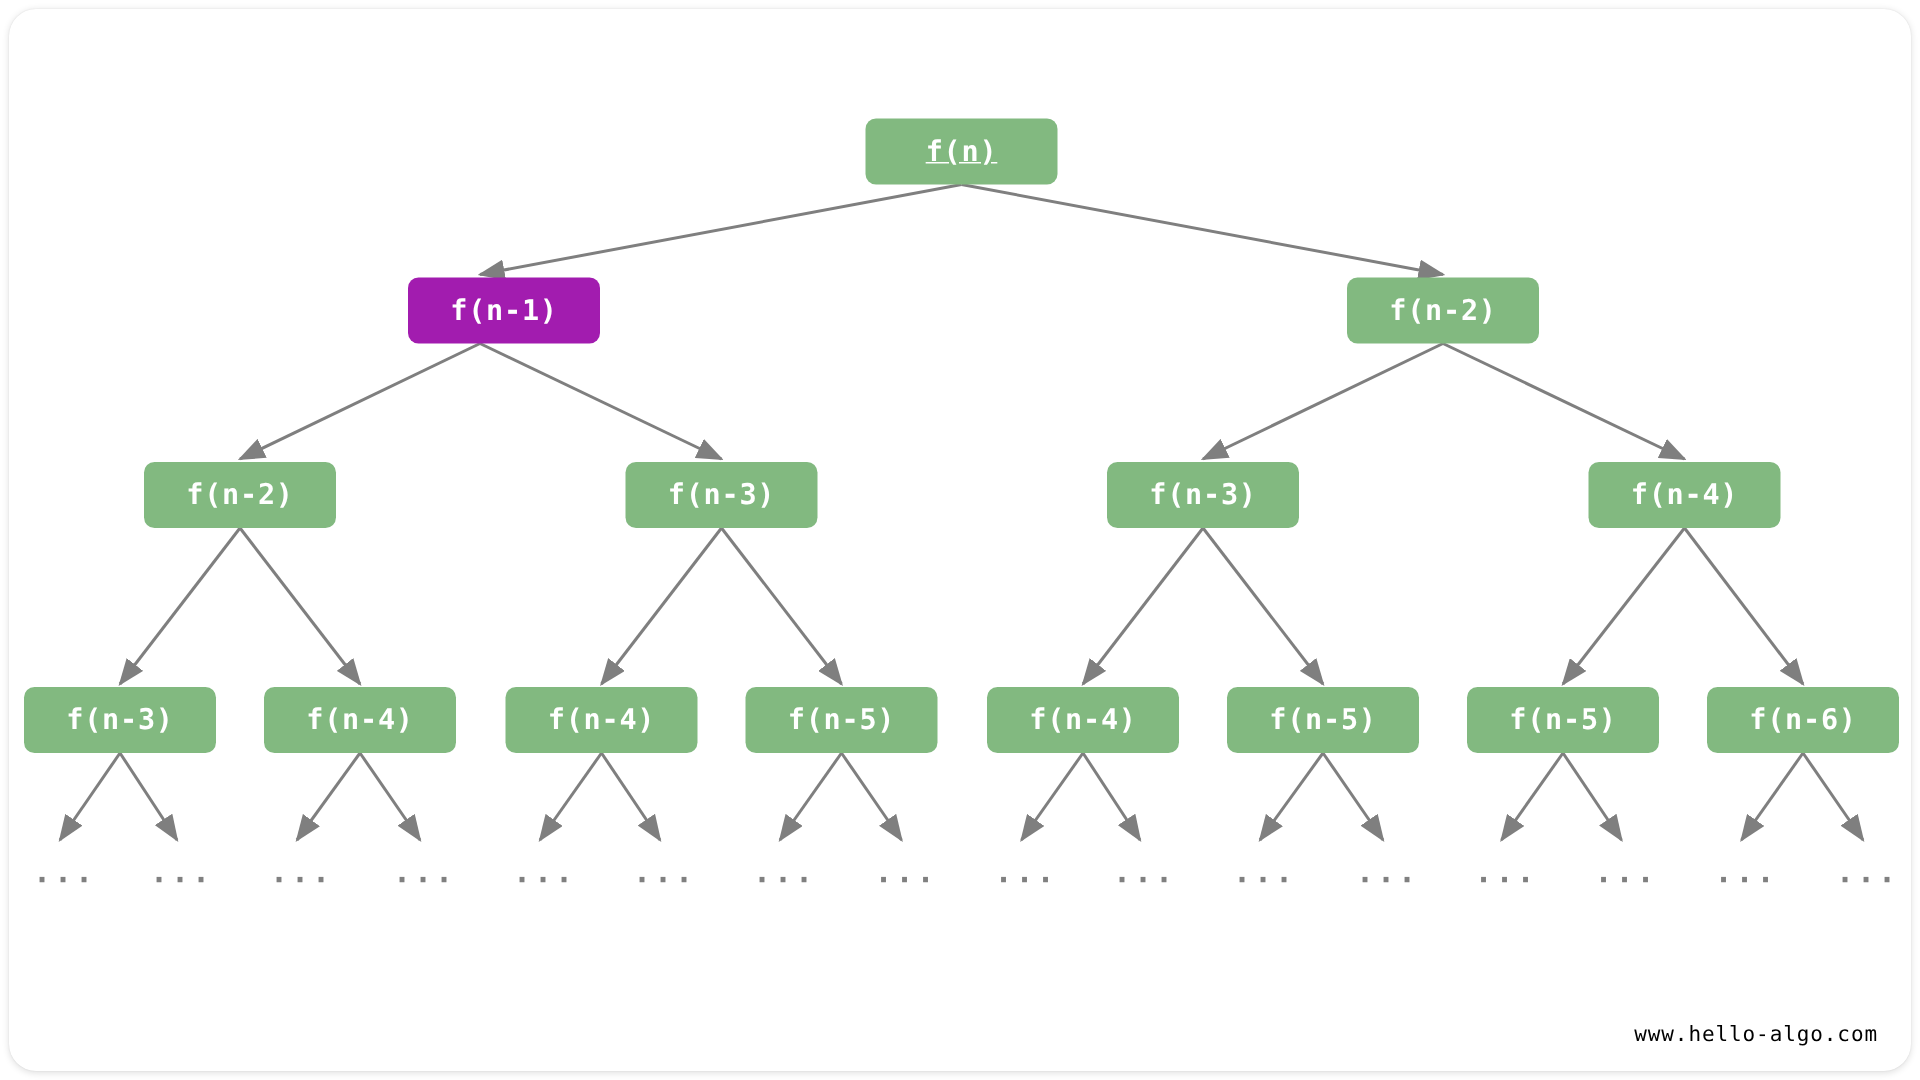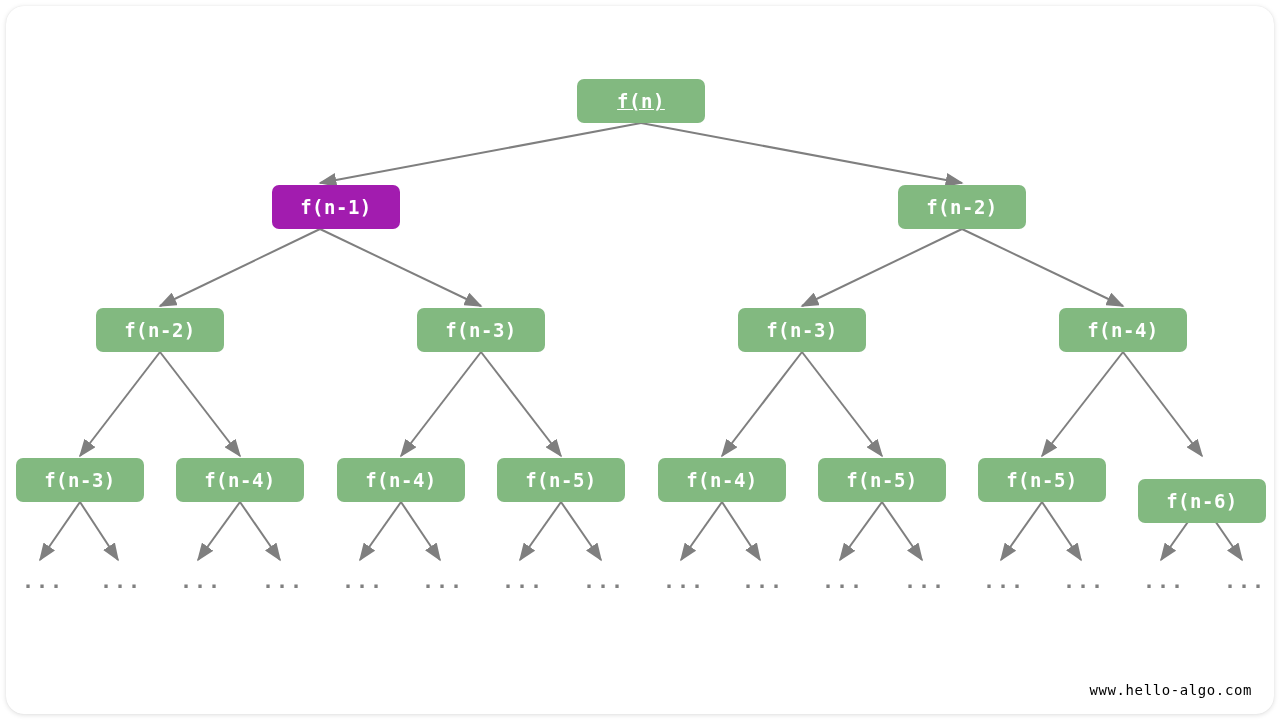--- a/index.html
+++ b/index.html
@@ -132,21 +132,21 @@
       <div class="node" style="left: 417px; top: 308px; width: 128px; height: 44px; background: rgb(130, 185, 128); color: rgb(255, 255, 255);">f(n-3)</div>
       <div class="node" style="left: 738px; top: 308px; width: 128px; height: 44px; background: rgb(130, 185, 128); color: rgb(255, 255, 255);">f(n-3)</div>
       <div class="node" style="left: 1059px; top: 308px; width: 128px; height: 44px; background: rgb(130, 185, 128); color: rgb(255, 255, 255);">f(n-4)</div>
       <div class="node" style="left: 16px; top: 458px; width: 128px; height: 44px; background: rgb(130, 185, 128); color: rgb(255, 255, 255);">f(n-3)</div>
       <div class="node" style="left: 176px; top: 458px; width: 128px; height: 44px; background: rgb(130, 185, 128); color: rgb(255, 255, 255);">f(n-4)</div>
       <div class="node" style="left: 337px; top: 458px; width: 128px; height: 44px; background: rgb(130, 185, 128); color: rgb(255, 255, 255);">f(n-4)</div>
       <div class="node" style="left: 497px; top: 458px; width: 128px; height: 44px; background: rgb(130, 185, 128); color: rgb(255, 255, 255);">f(n-5)</div>
       <div class="node" style="left: 658px; top: 458px; width: 128px; height: 44px; background: rgb(130, 185, 128); color: rgb(255, 255, 255);">f(n-4)</div>
       <div class="node" style="left: 818px; top: 458px; width: 128px; height: 44px; background: rgb(130, 185, 128); color: rgb(255, 255, 255);">f(n-5)</div>
       <div class="node" style="left: 978px; top: 458px; width: 128px; height: 44px; background: rgb(130, 185, 128); color: rgb(255, 255, 255);">f(n-5)</div>
-      <div class="node" style="left: 1138px; top: 479px; width: 128px; height: 44px; background: rgb(130, 185, 128); color: rgb(255, 255, 255);">f(n-6)</div>
+      <div class="node" style="left: 1138px; top: 458px; width: 128px; height: 44px; background: rgb(130, 185, 128); color: rgb(255, 255, 255);">f(n-6)</div>
     </div>
   <div id="ellipsis-layer">
       <div class="ellipsis" style="left: 22px; top: 576px; color: rgb(128, 128, 128);">···</div>
       <div class="ellipsis" style="left: 100px; top: 576px; color: rgb(128, 128, 128);">···</div>
       <div class="ellipsis" style="left: 180px; top: 576px; color: rgb(128, 128, 128);">···</div>
       <div class="ellipsis" style="left: 262px; top: 576px; color: rgb(128, 128, 128);">···</div>
       <div class="ellipsis" style="left: 342px; top: 576px; color: rgb(128, 128, 128);">···</div>
       <div class="ellipsis" style="left: 422px; top: 576px; color: rgb(128, 128, 128);">···</div>
       <div class="ellipsis" style="left: 502px; top: 576px; color: rgb(128, 128, 128);">···</div>
       <div class="ellipsis" style="left: 583px; top: 576px; color: rgb(128, 128, 128);">···</div>

